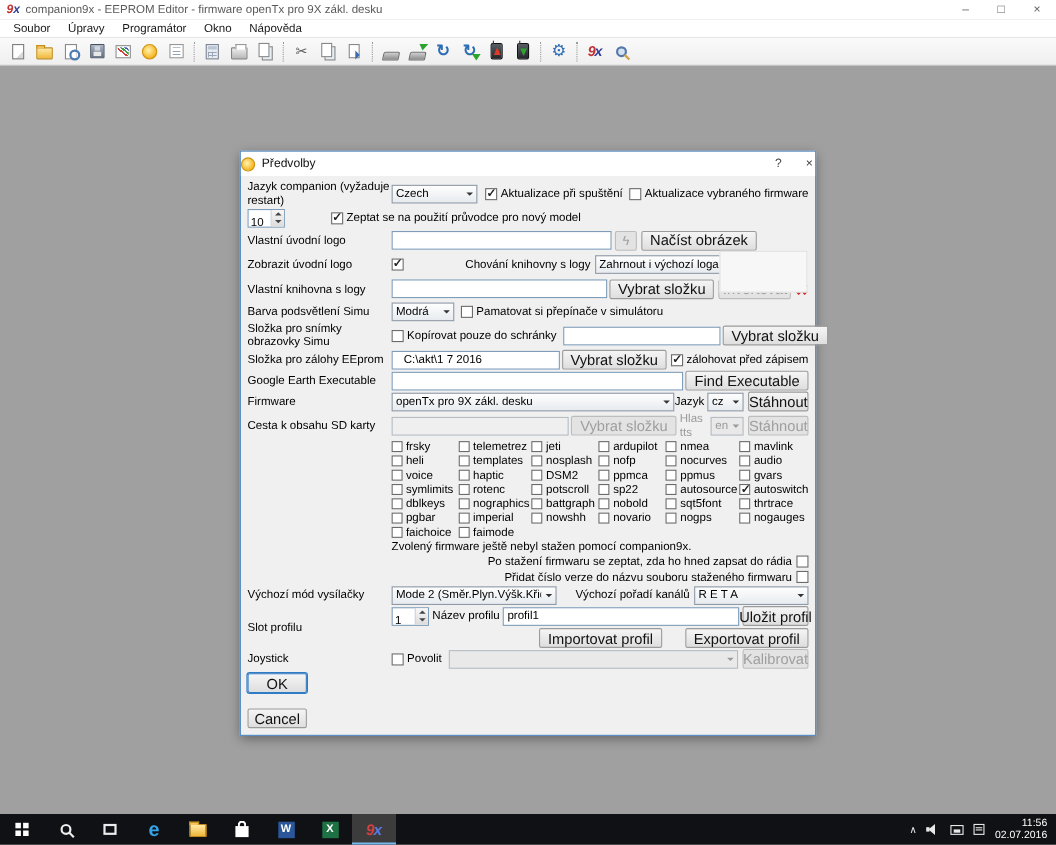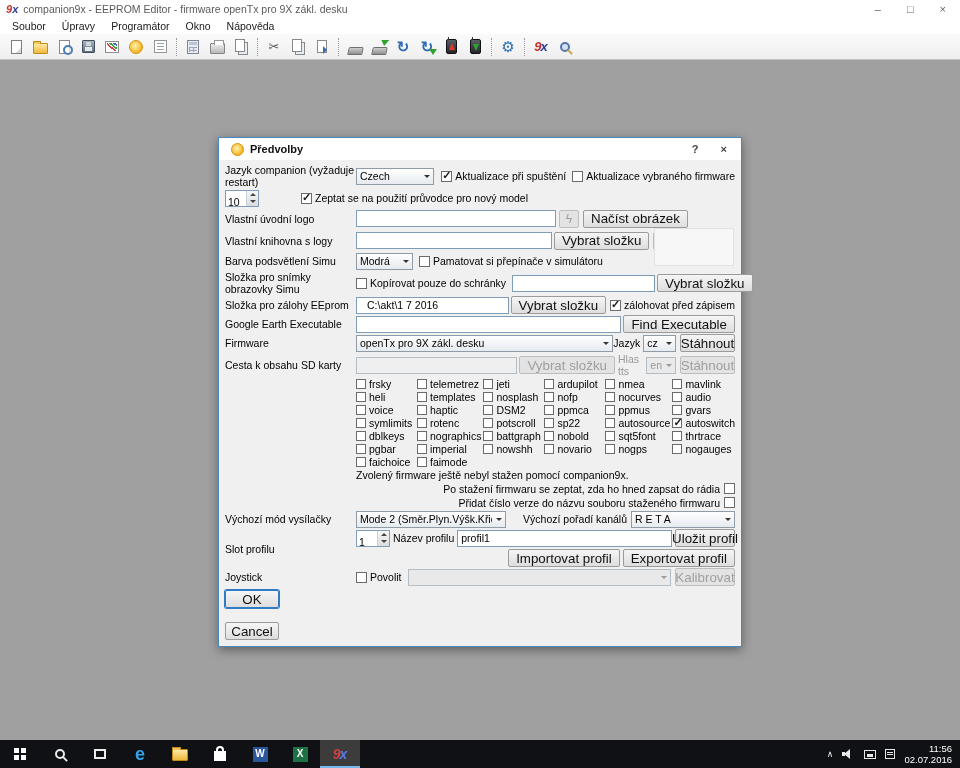--- a/index.html
+++ b/index.html
@@ -66,21 +66,21 @@
   .i-radio-green::after { content:""; position:absolute; left:2px; top:4px; border:solid transparent; border-width:7px 3px 0; border-top-color:#2fa32f; }
   .i-gear { color:#2e6db4; font-size:15px; }
   .i-9x { font-weight:bold; font-style:italic; font-size:13px; }
   .i-9x .c0 { color:#c23230; } .i-9x .c1 { color:#2c3d9a; margin-left:-1px; }
   .i-mag { width:10px; height:10px; border:2px solid #5577aa; border-radius:50%; background:rgba(190,215,240,.6); }
   .i-mag::after { content:""; position:absolute; width:6px; height:2px; background:#caa24a; right:-5px; bottom:-3px; transform:rotate(45deg); }
 
   
   .dialog { position:absolute; left:218px; top:137px; width:524px; background:#f0f0f0;
     border:1px solid #4a86c0; box-shadow:0 3px 10px rgba(0,0,0,.4); }
-  .dtitle { height:22px; background:#fff; display:flex; align-items:center; padding:0 12px;font-weight:bold; }
+  .dtitle { height:22px; background:#fff; display:flex; align-items:center; padding:0 0; }
   .dico { width:13px; height:13px; border-radius:50%; border:1px solid #cf9212; margin-right:6px; flex:none;
     background:radial-gradient(circle at 42% 40%, #fff3b0, #f6b723 68%, #d9920d); }
   .dtext { font-size:11px; color:#111; }
   .dctrl { margin-left:auto; display:flex; gap:22px; margin-right:2px; color:#444; font-size:11px; }
   .dbody { padding:4px 6px 6px 6px; position:relative; }
   .frow { display:flex; align-items:center; margin-bottom:1px; min-height:18px; }
   .flabel { width:131px; flex:none; color:#000; }
   .cbwrap { display:inline-flex; align-items:center; gap:3px; margin-right:6px; }
   .cl { white-space:nowrap; }
   .cb { width:11px; height:11px; background:#fff; border:1px solid #6b6b6b; display:inline-block; position:relative; flex:none; }
@@ -286,20 +286,29 @@
         </span>
       </div>
 
       <div class="frow" style="min-height:21px">
         <span class="flabel">Vlastní úvodní logo</span>
         <input class="ti" style="width: 200px;" value="">
         <span class="wand" style="margin-left:3px">ϟ</span>
         <button class="btn" style="margin-left:4px">Načíst obrázek</button>
       </div>
 
+      <div class="frow" style="min-height:21px">
+        <span class="flabel">Zobrazit úvodní logo</span>
+        <span class="cb on"></span>
+        <span style="margin-left:56px">Chování knihovny s logy</span>
+        <span class="combo" style="width:135px;margin-left:4px">
+            <span class="tx">Zahrnout i výchozí loga</span>
+            <span class="da"></span>
+          </span>
+      </div>
 
       <div class="frow" style="min-height:21px">
         <span class="flabel">Vlastní knihovna s logy</span>
         <input class="ti" style="flex: 1 1 0%;" value="">
         <button class="btn" style="margin-left:2px">Vybrat složku</button>
         <button class="btn dis" style="margin-left:4px;width:66px">Invertovat</button>
         <span class="redx">✖</span>
       </div>
 
       <div class="frow">
@@ -553,21 +562,21 @@
                 <span class="v">1</span>
                 <span class="ud">
                   <i class="up"></i>
                   <i class="dn"></i>
                 </span>
               </span>
             <span style="margin:0 3px">Název profilu</span>
             <input class="ti" style="flex: 1 1 0%;" value="profil1">
             <button class="btn" style="margin-left:3px;width:60px">Uložit profil</button>
           </div>
-          <div class="frow" style="justify-content:flex-end;gap:3px">
+          <div class="frow" style="justify-content:flex-end;gap:21px">
             <button class="btn">Importovat profil</button>
             <button class="btn">Exportovat profil</button>
           </div>
         </div>
       </div>
 
       <div class="frow">
         <span class="flabel">Joystick</span>
         <span class="cbwrap">
           <span class="cb"></span>

